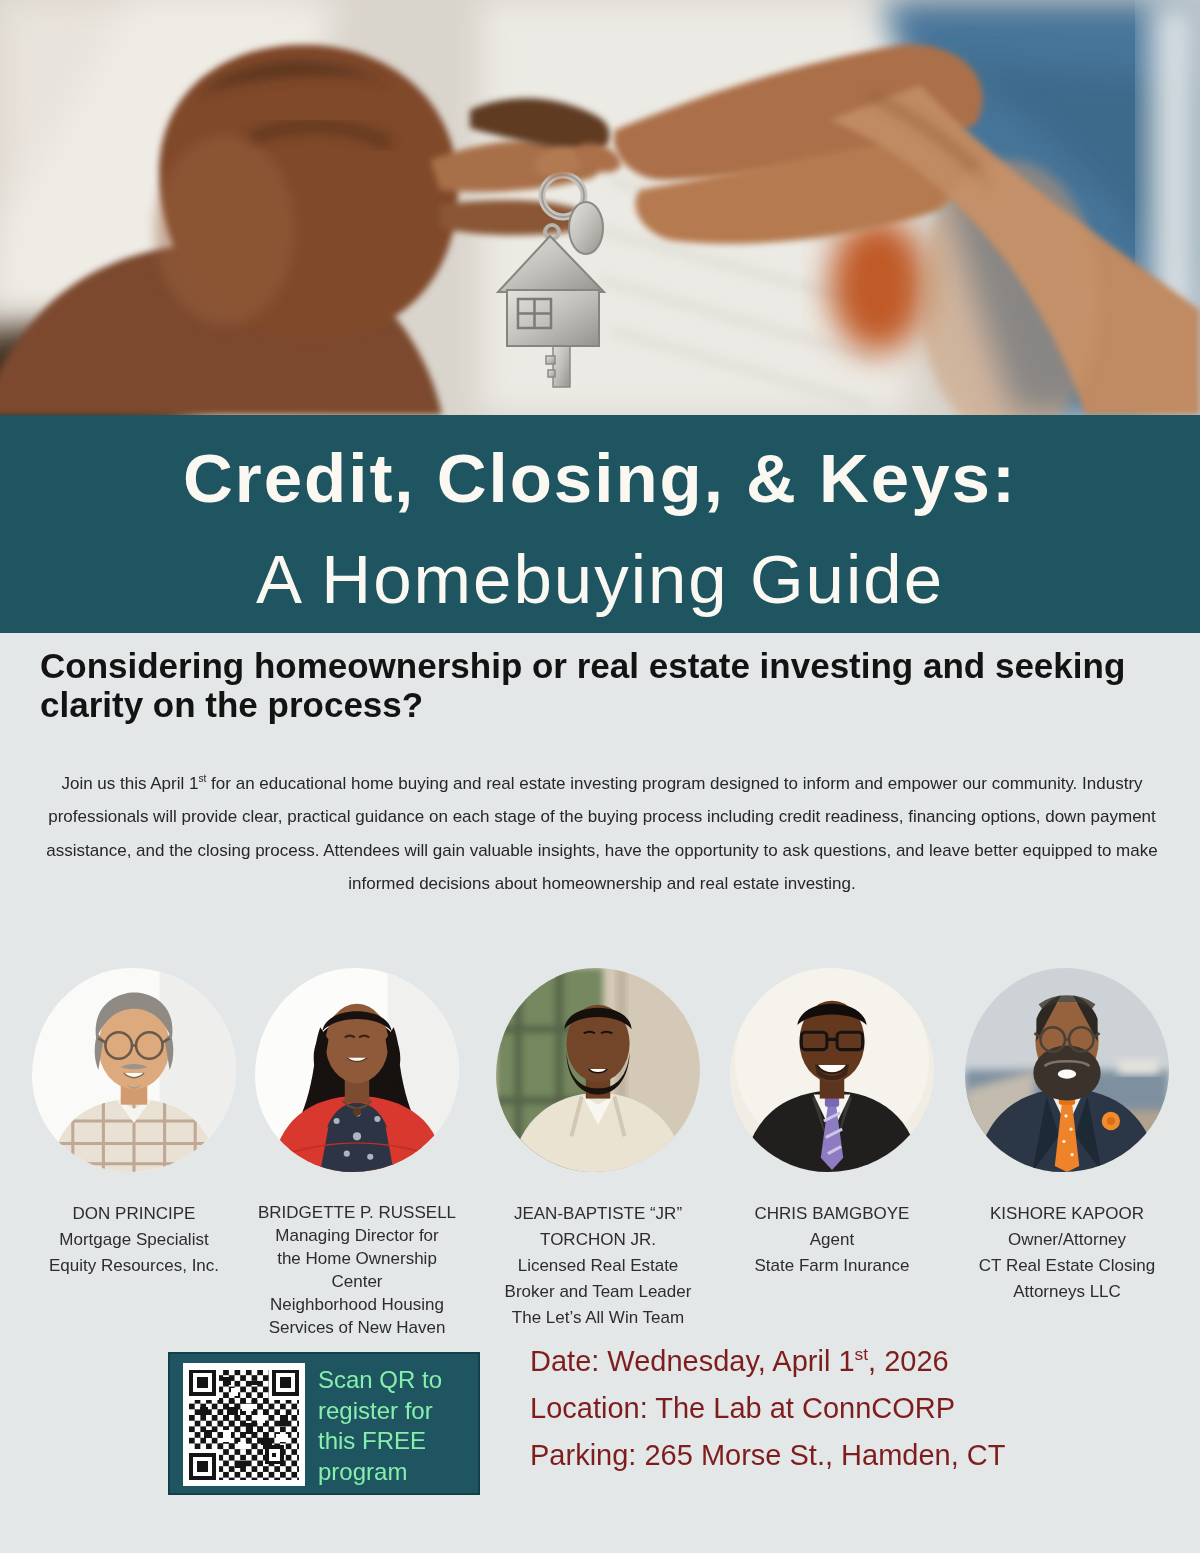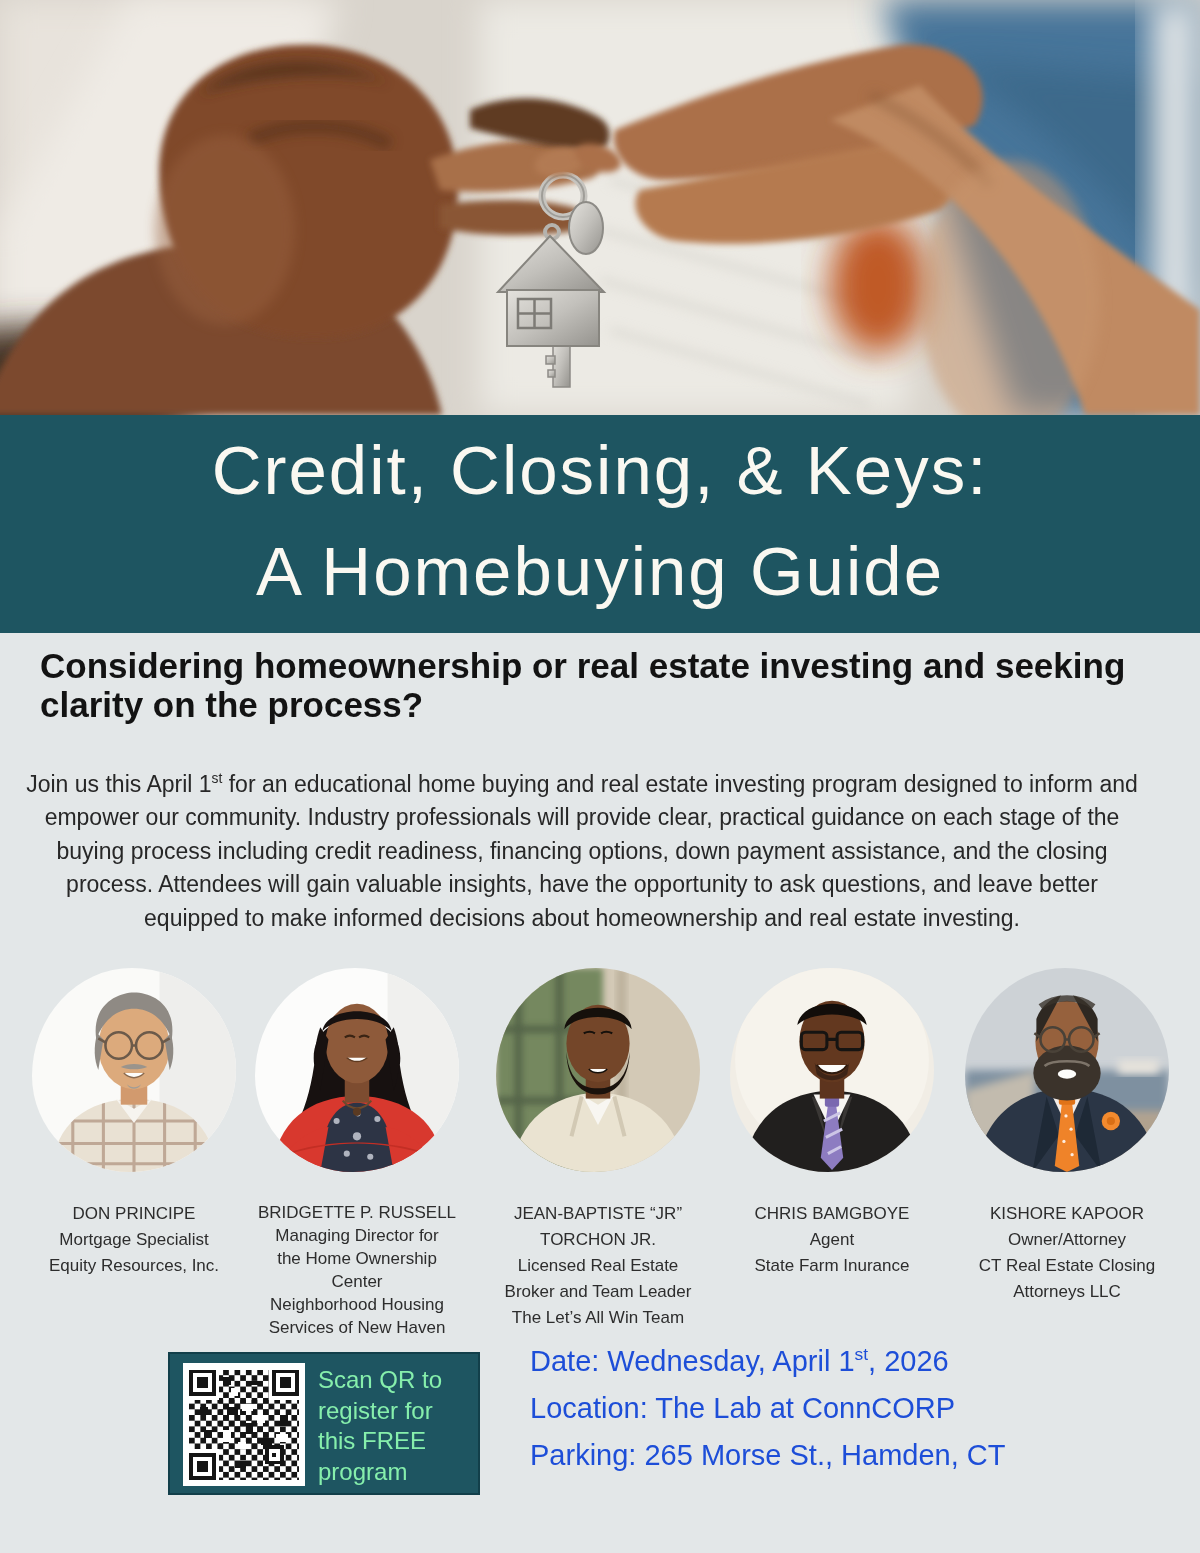--- a/index.html
+++ b/index.html
@@ -9,31 +9,31 @@
     font-family:"Liberation Sans", sans-serif;
   }
   
   .photo { position:absolute; top:0; left:0; width:1200px; height:415px; }
   .photo svg { display:block; width:1200px; height:415px; }
   
   .banner {
     position:absolute; top:415px; left:0; width:1200px; height:218px;
     background:#1e5561; color:#faf8f1; text-align:center;
   }
-  .banner .l1 { padding-top:16px; font-size:69px; letter-spacing:2px; font-weight:400; }
+  .banner .l1 { padding-top:24px; font-size:69px; letter-spacing:2px; font-weight:700; }
   .banner .l2 { padding-top:22px; font-size:69px; letter-spacing:2px; font-weight:500; }
   
   .question {
     position:absolute; top:646px; left:40px; width:1120px;
     text-align:left; font-weight:700; font-size:35px; line-height:39px; color:#131313;
   }
   
   .intro {
-    position:absolute; top:762px; left:20px; width:1124px; margin:0;
-    text-align:center; font-size:23px; line-height:33.5px; color:#272727;
+    position:absolute; top:762px; left:40px; width:1124px; margin:0;
+    text-align:center; font-size:17px; line-height:33.5px; color:#272727;
   }
   .intro sup, .detail sup { font-size:60%; vertical-align:super; }
   
   .speakers { position:absolute; top:968px; left:0; width:1200px; height:385px; }
   .speaker { position:absolute; top:0; text-align:center; color:#2d2d2d; }
   .speaker .portrait {
     width:204px; height:204px; margin:0 auto; overflow:hidden;
     border-radius:49% 51% 52% 48% / 53% 50% 50% 47%;
   }
   .speaker .portrait svg { display:block; width:204px; height:204px; }
@@ -49,21 +49,21 @@
   .qr-box {
     position:absolute; left:168px; top:1352px; width:312px; height:143px;
     background:#1e5561; border:2px solid #123f4a; box-sizing:border-box;
   }
   .qr-tile { position:absolute; left:13px; top:9px; width:122px; height:123px; background:#ffffff; }
   .qr-tile svg { display:block; width:110px; height:111px; margin:6px; }
   .qr-label {
     position:absolute; left:148px; top:11px; width:152px;
     font-size:24px; line-height:30.5px; color:#86efac;
   }
-  .details { position:absolute; left:530px; top:1331px; font-size:29px; line-height:47px; color:#1d4ed8; }
+  .details { position:absolute; left:530px; top:1331px; font-size:29px; line-height:47px; color:#7f1d1d; }
 </style>
 </head>
 <body>
 
 <div class="flyer">
 
   <div class="photo">
     <svg viewBox="0 0 1200 415" preserveAspectRatio="none">
       <defs>
         <filter id="b16" x="-30%" y="-30%" width="160%" height="160%">

